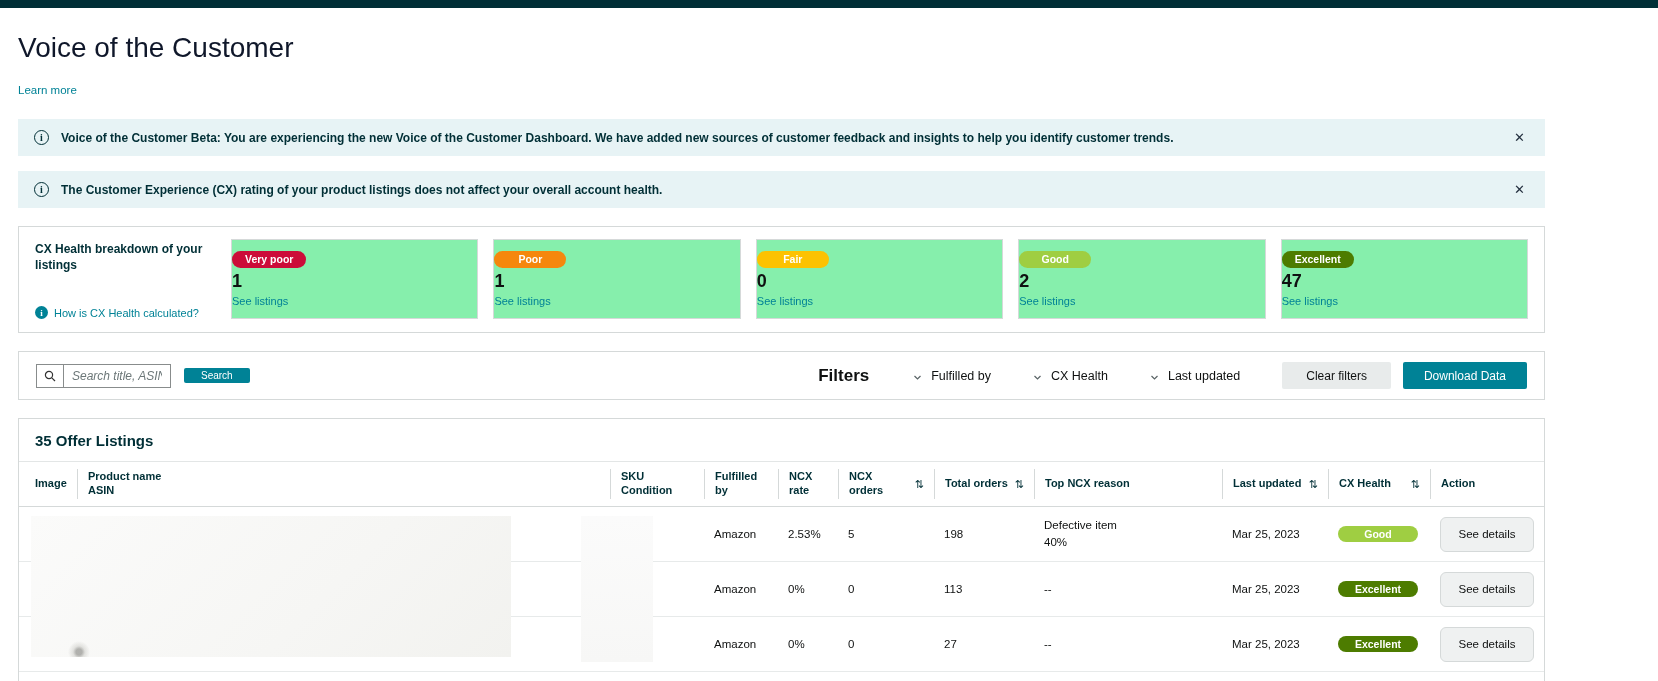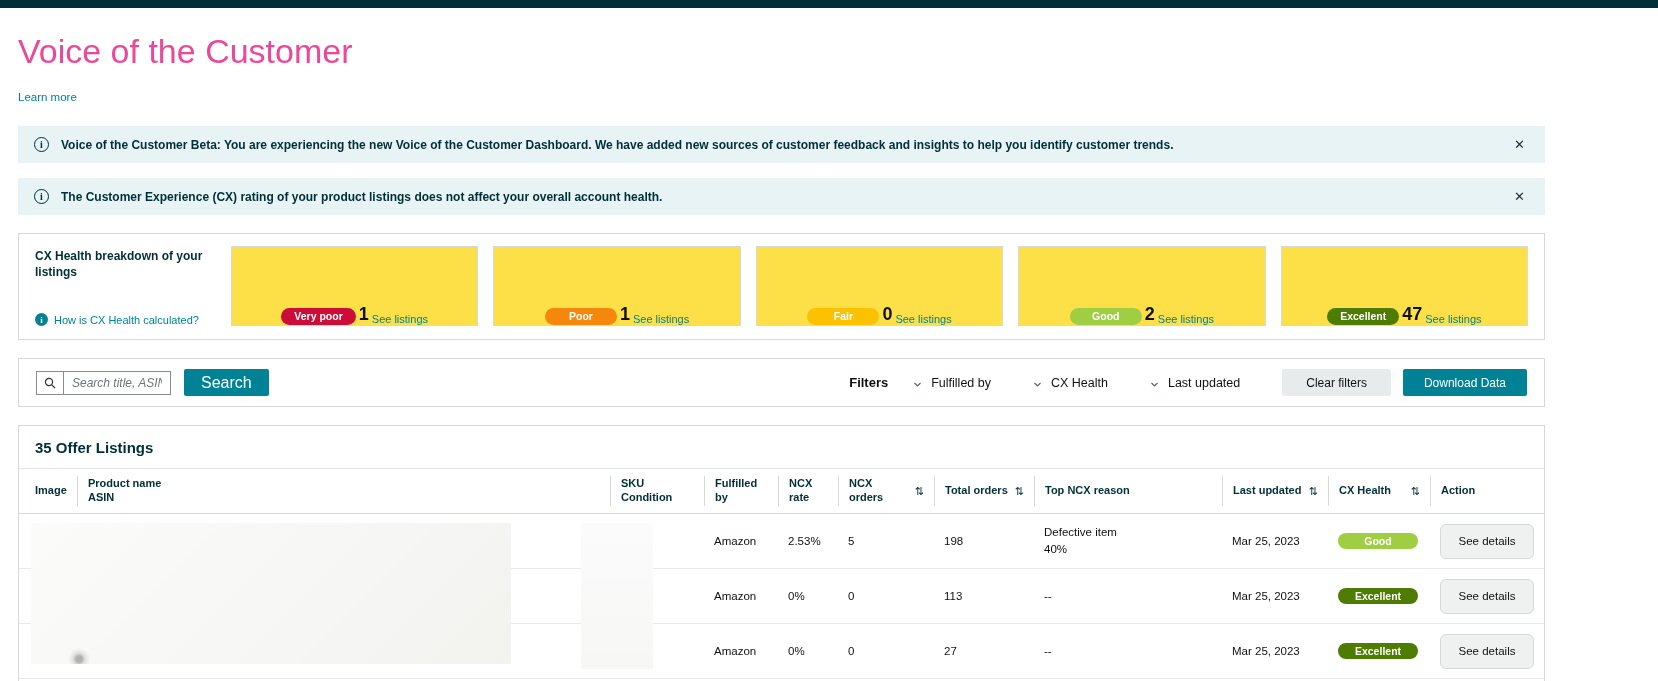--- a/index.html
+++ b/index.html
@@ -5,54 +5,54 @@
   * { box-sizing: border-box; }
   html,body { margin:0; padding:0; }
   body {
     width:1658px; height:681px; overflow:hidden; position:relative;
     background:#fff; color:#0f1111;
     font-family:"Liberation Sans", sans-serif;
   }
   .topbar { height:8px; background:#002e36; width:100%; }
   .content { margin-left:18px; width:1527px; }
 
-  h1.page-title { font-size:34px; font-weight:400; color:#ec4899; margin:24px 0 16px 0; }
+  h1.page-title { font-size:28px; font-weight:400; color:#0f172a; margin:24px 0 16px 0; }
   .desc { font-size:11.5px; color:#0f1111; line-height:1.4; }
   .learn-more { font-size:11.5px; color:#008296; text-decoration:none; display:inline-block; margin-top:1px; cursor:pointer; }
 
   .banner { background:#e7f3f5; display:flex; align-items:center; height:37px; padding:0 16px; margin-top:15px; }
   .banner:first-of-type { margin-top:21px; }
   .info-outline { width:15px; height:15px; min-width:15px; border:1.5px solid #002f36; border-radius:50%;
     display:flex; align-items:center; justify-content:center; font-size:10px; font-weight:bold; color:#002f36; font-family:"Liberation Serif",serif; }
   .banner-text { margin-left:12px; font-size:12px; font-weight:bold; color:#002f36; flex:1; }
   .banner-close { font-size:13px; color:#232f3e; cursor:pointer; padding:2px 4px; line-height:1; }
 
   .cx-box { border:1px solid #d5d9d9; margin-top:18px; padding:12px 16px 13px 16px; display:flex; }
   .cx-left { width:182px; min-width:182px; display:flex; flex-direction:column; padding-top:3px; }
   .cx-label { font-size:12px; font-weight:bold; color:#002f36; line-height:1.3; }
   .how-link { display:flex; align-items:center; gap:6px; font-size:11px; color:#008296; margin-top:auto; cursor:pointer; }
   .info-filled { width:13px; height:13px; min-width:13px; background:#008296; color:#fff; border-radius:50%;
     display:flex; align-items:center; justify-content:center; font-size:9px; font-weight:bold; font-family:"Liberation Serif",serif; }
   .cards { display:flex; gap:15px; flex:1; margin-left:14px; }
-  .card { flex:1; border:1px solid #d5d9d9; height:80px; background:#fde047;
-    display:flex; flex-direction:row; align-items:flex-end; justify-content:center; gap:3px; }
+  .card { flex:1; border:1px solid #d5d9d9; height:80px; background:#86efac;
+    display:flex; flex-direction:column; align-items:flex-start; justify-content:center; gap:3px; }
   .pill { min-width:72px; padding:1px 13px; border-radius:9px; color:#fff; font-size:10.5px; font-weight:bold; text-align:center; line-height:15px; }
   .count { font-size:18px; font-weight:bold; color:#0f1111; }
   .see-listings { font-size:11px; color:#008296; cursor:pointer; }
 
   .filter-box { border:1px solid #d5d9d9; margin-top:18px; height:49px; display:flex; align-items:center; padding:0 17px; }
   .search-group { display:flex; align-items:center; height:24px; }
   .search-iconbox { width:28px; height:24px; border:1px solid #888c8c; background:#fff; display:flex; align-items:center; justify-content:center; }
   .search-input { width:107px; height:24px; border:1px solid #888c8c; border-left:none; font-size:12px; padding:0 8px;
     font-family:"Liberation Sans",sans-serif; outline:none; color:#0f1111; }
   .search-input::placeholder { font-style:italic; color:#6c7778; }
-  .search-btn { margin-left:13px; background:#008296; color:#fff; border:none; height:27px; padding:0 17px;
-    font-size:16px; border-radius:2px; cursor:pointer; font-family:"Liberation Sans",sans-serif; }
+  .search-btn { margin-left:13px; background:#008296; color:#fff; border:none; height:15px; padding:0 17px;
+    font-size:10px; border-radius:2px; cursor:pointer; font-family:"Liberation Sans",sans-serif; }
   .filters-area { margin-left:auto; display:flex; align-items:center; }
-  .filters-label { font-weight:bold; font-size:13px; color:#0f1111; margin-right:25px; }
+  .filters-label { font-weight:bold; font-size:17px; color:#0f1111; margin-right:44px; }
   .dropdown { display:flex; align-items:center; gap:9px; font-size:12.5px; color:#0f1111; margin-right:42px; cursor:pointer; }
   .chevron { width:9px; height:9px; display:inline-block; }
   .clear-btn { background:#e8ebeb; border:none; height:27px; padding:0 24px; font-size:12px; color:#0f1111;
     border-radius:2px; cursor:pointer; margin-right:12px; font-family:"Liberation Sans",sans-serif; }
   .download-btn { background:#008296; color:#fff; border:none; height:27px; padding:0 21px; font-size:12px;
     border-radius:2px; cursor:pointer; font-family:"Liberation Sans",sans-serif; }
 
   .table-box { border:1px solid #d5d9d9; margin-top:18px; height:300px; }
   .table-title { font-size:15px; font-weight:bold; color:#002f36; padding:13px 16px 12px 16px; }
   .thead { display:flex; align-items:center; height:46px; border-top:1px solid #e3e6e6; border-bottom:1px solid #d5d9d9;

